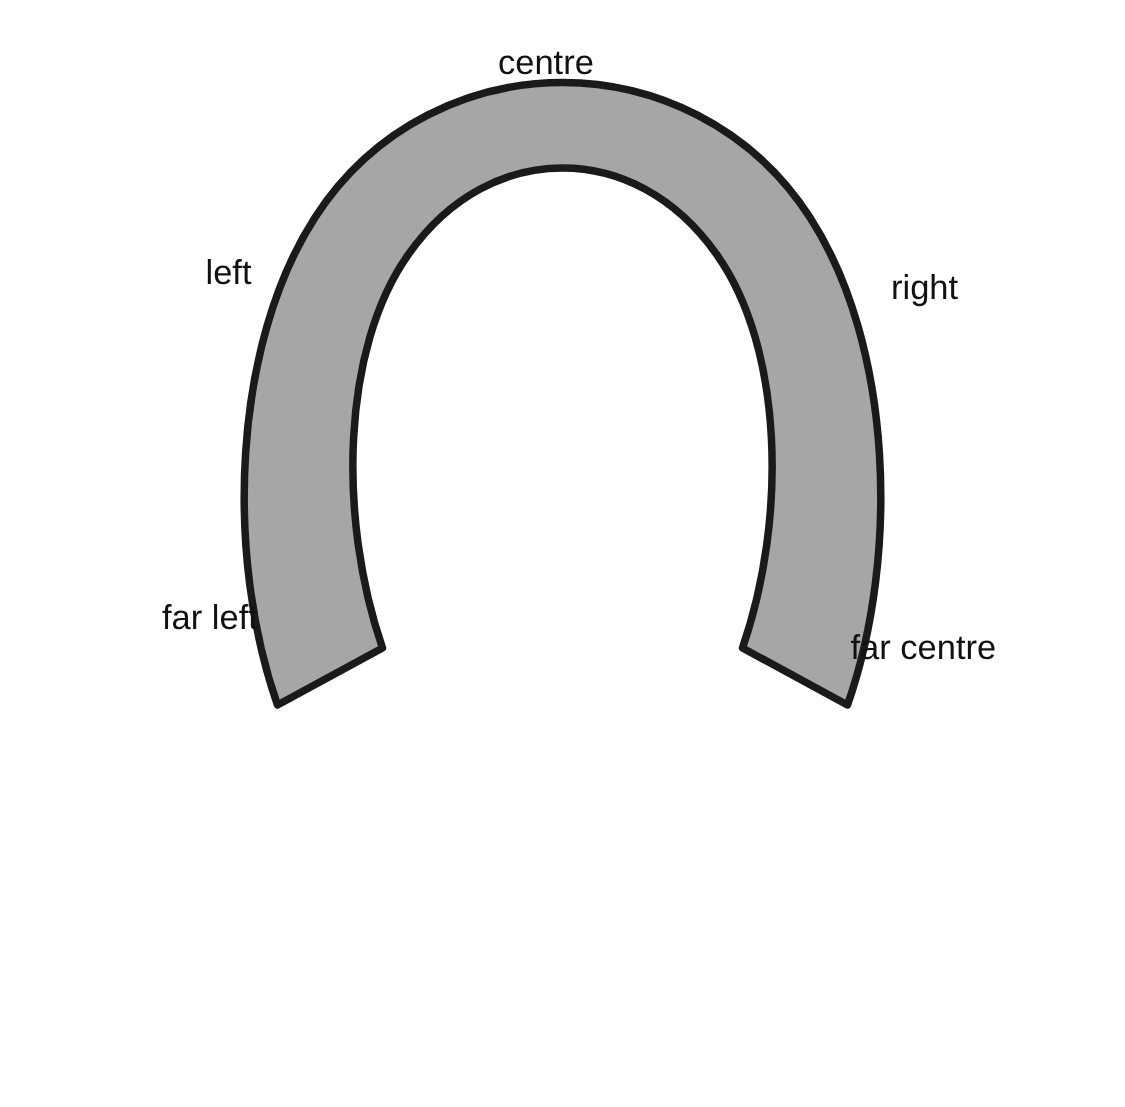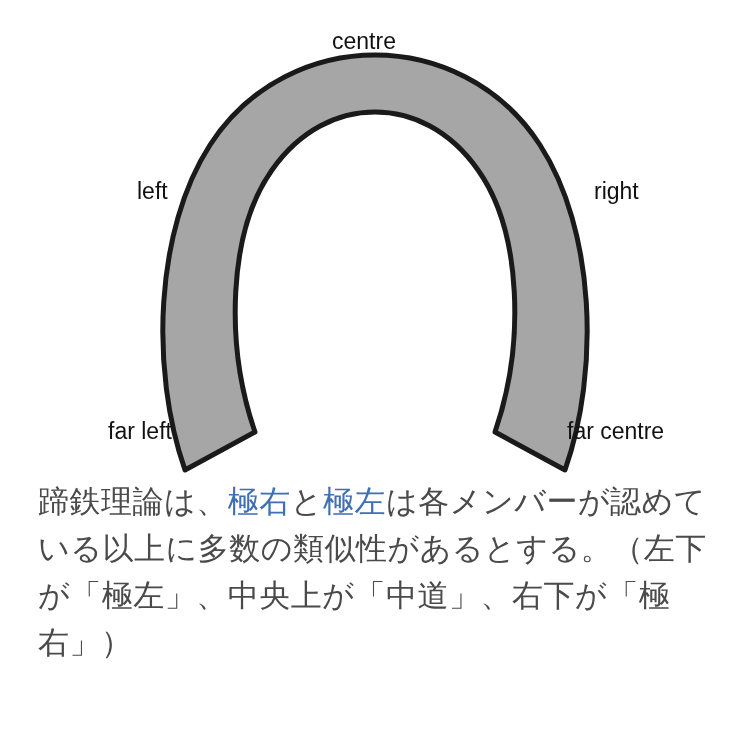--- a/index.html
+++ b/index.html
@@ -36,23 +36,23 @@
   }
   .dlabel {
     position: absolute;
     font-family: "Liberation Sans", sans-serif;
     font-size: 23px;
     color: #111111;
     white-space: nowrap;
     line-height: 1;
   }
   #label-centre  { left: 332px; top: 30px; }
-  #label-left    { left: 137px; top: 180px; }
+  #label-left    { left: 137px; top: 170px; }
   #label-right   { left: 570px; top: 180px; margin-left: 24px; }
-  #label-farleft { left: 108px; top: 420px; }
+  #label-farleft { left: 108px; top: 400px; }
   #label-farright{ left: 567px; top: 420px; }
 
   
   #caption {
     position: absolute;
     left: 0;
     top: 478px;
     width: 750px;
     padding: 0 38px;
     box-sizing: border-box;
@@ -89,15 +89,14 @@
         Z" fill="#a6a6a6" stroke="#1a1a1a" stroke-width="5" stroke-linejoin="round"></path>
     </svg>
 
     <div class="dlabel" id="label-centre">centre</div>
     <div class="dlabel" id="label-left">left</div>
     <div class="dlabel" id="label-right">right</div>
     <div class="dlabel" id="label-farleft">far left</div>
     <div class="dlabel" id="label-farright">far centre</div>
   </div>
 
-  <div id="caption"><span>蹄鉄理論は、</span><span class="lnk" style="color: rgb(63, 111, 181);">極右</span><span>と</span><span class="lnk" style="color: rgb(63, 111, 181);">極左</span><span>は各メンバーが認めている以上に多数の類似性があるとする。（左下が「極左」、中央上が「中道」、右下が「極右」）</span></div>
 
 </div>
 
 </body></html>

